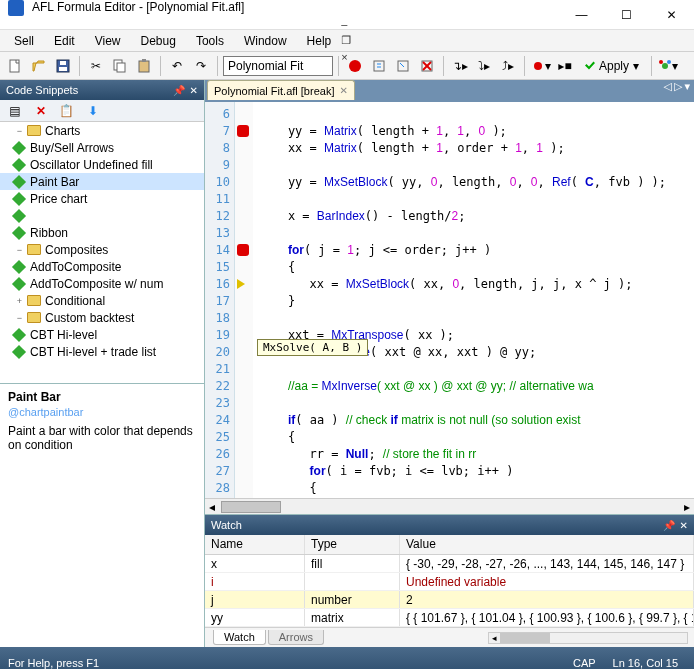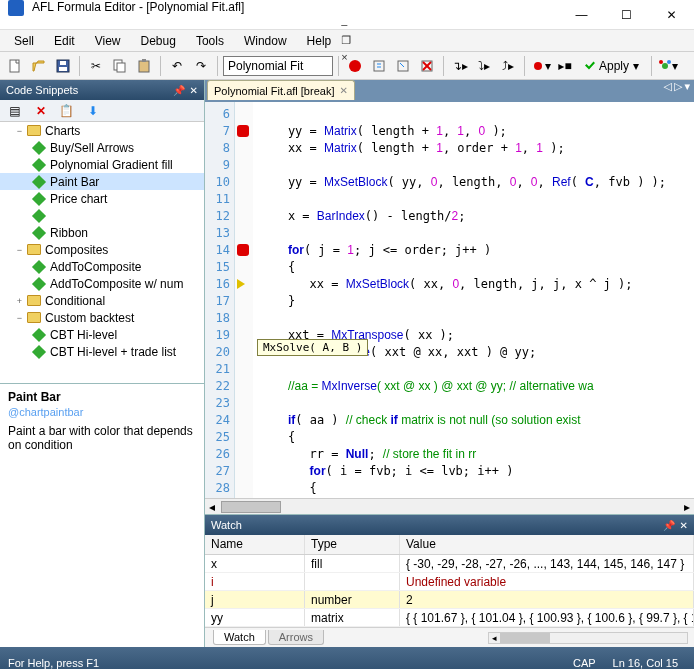--- a/index.html
+++ b/index.html
@@ -31,21 +31,21 @@
   .pane-header .hbtn { margin-left:4px; cursor:pointer; font-size:10px; }
   .snip-tb { height:22px; background:#eef2f6; border-bottom:1px solid #ccc; display:flex; align-items:center; padding:0 4px; gap:4px; }
   .tree { flex:0 0 auto; height:262px; overflow:auto; background:#fff; font-size:12px; border-bottom:1px solid #9bb; }
   .tree-row { height:17px; display:flex; align-items:center; padding-left:2px; white-space:nowrap; }
   .tree-row.sel { background:#cce4ff; }
   .twist { width:11px; height:11px; display:inline-flex; align-items:center; justify-content:center; font-size:9px; color:#666; margin-right:2px; }
   .folder { width:14px; height:11px; background:#f0d060; border:1px solid #c09020; margin-right:4px; border-radius:1px; }
   .diamond { width:10px; height:10px; transform:rotate(45deg); margin:0 6px 0 2px; }
   .dg { background:#3a3; }
   .indent1 { padding-left:14px; }
-  .indent2 { padding-left:32px; }
+  .indent2 { padding-left:12px; }
   .desc-pane { flex:1; background:#fff; padding:6px 8px; font-size:12px; overflow:auto; }
   .desc-title { font-weight:bold; margin-bottom:2px; }
   .desc-sub { color:#5aa0f0; margin-bottom:6px; font-size:11px; }
   
   .right { flex:1; display:flex; flex-direction:column; min-width:0; }
   .tabbar { height:22px; background:#7090b0; display:flex; padding-left:2px; }
   .tab { height:20px; background:#fff8e0; border:1px solid #aa8; border-bottom:none; border-radius:3px 3px 0 0; padding:0 6px; display:flex; align-items:center; font-size:11px; gap:5px; }
   .tab .close { font-size:10px; color:#888; }
   .tabbar .nav { margin-left:auto; display:flex; gap:2px; padding:0 4px; color:#fff; font-size:11px; }
   .editor-wrap { flex:1; display:flex; background:#fff; overflow:hidden; position:relative; }
@@ -208,21 +208,21 @@
           <span class="twist">−</span>
           <span class="folder"></span>
           <span>Charts</span>
         </div>
         <div class="tree-row indent2">
           <span class="diamond dg"></span>
           <span>Buy/Sell Arrows</span>
         </div>
         <div class="tree-row indent2">
           <span class="diamond dg"></span>
-          <span>Polynomial Gradient fill</span>
+          <span>Oscillator Undefined fill</span>
         </div>
         <div class="tree-row sel indent2">
           <span class="diamond dg"></span>
           <span>Paint Bar</span>
         </div>
         <div class="tree-row indent2">
           <span class="diamond dg"></span>
           <span>Price chart</span>
         </div>
         <div class="tree-row indent2">

